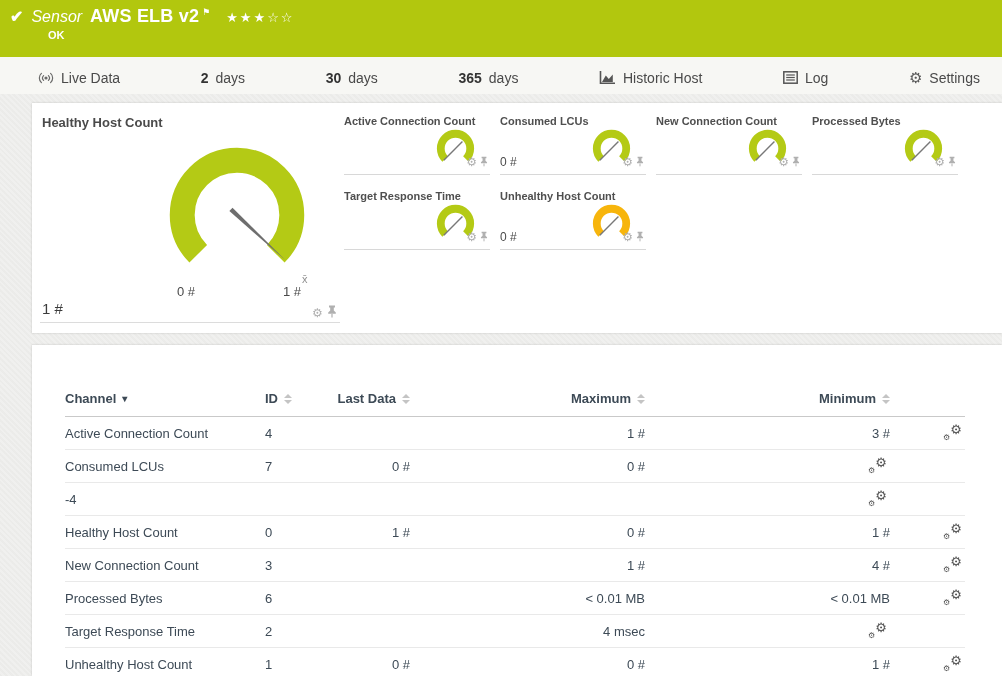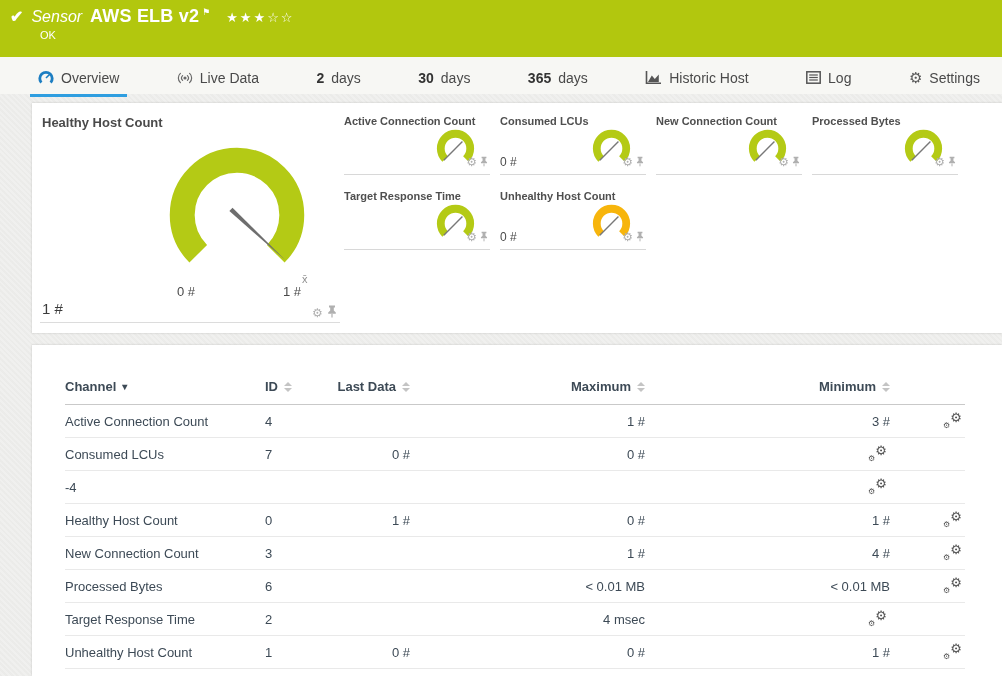--- a/index.html
+++ b/index.html
@@ -12,21 +12,21 @@
   }
 
   
   .topbar { position:absolute; left:0; top:0; width:1002px; height:57px; background:#b2c70e; color:#fff; }
   .topbar-row { position:absolute; left:10px; top:6px; display:flex; align-items:baseline; }
   .check-ic { font-size:16px; font-weight:bold; margin-right:8px; }
   .kind { font-style:italic; font-size:16px; margin-right:8px; }
   .sensor-title { font-size:18px; font-weight:bold; letter-spacing:0.2px; }
   .flag-ic { font-size:9px; vertical-align:super; position:relative; top:-7px; margin-left:3px; }
   .stars { margin-left:16px; font-size:13px; letter-spacing:2px; }
-  .ok-text { position:absolute; left:40px; top:29px; font-size:11px; font-weight:normal; }
+  .ok-text { position:absolute; left:48px; top:29px; font-size:11px; font-weight:bold; }
 
   
   .tabstrip-bg { position:absolute; left:0; top:57px; width:1002px; height:37px; background:#f7f7f4; }
   .tabbar { position:absolute; left:0; top:57px; width:1002px; height:40px; display:flex; justify-content:space-between; padding:0 14px 0 30px; }
   .tab { display:flex; align-items:center; gap:7px; padding:10px 8px 6px 8px; border-bottom:3px solid transparent; color:#4a4a4a; font-size:14px; cursor:pointer; white-space:nowrap; }
   .tab.active { border-bottom-color:#2f9ee0; }
   .tab .num { font-weight:bold; color:#333; }
   .tab svg { display:block; }
   .gear-glyph { font-size:15px; color:#5a5a5a; line-height:1; }
 
@@ -50,21 +50,21 @@
   .sg-grid { position:absolute; left:312px; top:10px; width:632px; display:flex; flex-wrap:wrap; }
   .sg-cell { position:relative; width:146px; height:62px; margin-right:10px; margin-bottom:13px; border-bottom:1px solid #d8d8d8; }
   .sg-title { position:absolute; left:0; top:2px; font-size:11px; font-weight:bold; color:#4f4f4f; white-space:nowrap; }
   .sg-svg { position:absolute; right:12px; top:13px; }
   .sg-value { position:absolute; left:0; bottom:5px; font-size:12px; color:#4a4a4a; }
   .sg-icons { position:absolute; right:2px; bottom:3px; display:flex; gap:3px; align-items:center; color:#b0b0b0; }
 
   
   .tbl { padding:34px 37px 0 33px; }
   .tbl-grid { display:grid; grid-template-columns:200px 45px 100px 235px 245px 1fr; align-items:center; }
-  .tbl-head { padding-bottom:10px; border-bottom:1px solid #c9c9c9; }
+  .tbl-head { padding-bottom:10px; border-bottom:1px solid #c9c9c9;margin-top:12px; }
   .hdr { display:flex; align-items:center; gap:6px; font-size:13px; font-weight:bold; color:#3d4a56; cursor:pointer; }
   .hdr.right { justify-content:flex-end; }
   .tbl-row { height:33px; border-bottom:1px solid #e9e9e9; font-size:13px; color:#3d4a56; }
   .cr { text-align:right; }
   .sort-desc { font-size:10px; color:#3d4a56; }
   .sortd { display:inline-flex; flex-direction:column; gap:2px; }
   .sortd i { width:0; height:0; border-left:4px solid transparent; border-right:4px solid transparent; }
   .sortd .up { border-bottom:4px solid #c4c4c4; }
   .sortd .dn { border-top:4px solid #c4c4c4; }
   .edit-cell { display:flex; justify-content:flex-end; padding-right:3px; }
@@ -84,29 +84,20 @@
       <span class="sensor-title">AWS ELB v2</span>
       <span class="flag-ic">⚑</span>
       <span class="stars"><span>★★★</span><span>☆☆</span></span>
     </div>
     <div class="ok-text">OK</div>
   </div>
 
   <div class="tabstrip-bg"></div>
   <div class="tabbar">
 
-    <div class="tab active">
-      <span>
-        <svg width="16" height="15" viewBox="0 0 16 15">
-            <path d="M3.3,12.6 A6.2,6.2 0 1 1 12.7,12.6" fill="none" stroke="#1d7ec2" stroke-width="2.8"></path>
-            <line x1="8" y1="8" x2="11.8" y2="4.2" stroke="#1d7ec2" stroke-width="1.6"></line>
-          </svg>
-      </span>
-      <span>Overview</span>
-    </div>
 
     <div class="tab">
       <span>
         <svg width="16" height="14" viewBox="0 0 16 14">
             <circle cx="8" cy="7" r="1.6" fill="#6a6a6a"></circle>
             <path d="M5.6,4.6 A3.4,3.4 0 0 0 5.6,9.4" fill="none" stroke="#6a6a6a" stroke-width="1.2" stroke-linecap="round"></path>
             <path d="M10.4,4.6 A3.4,3.4 0 0 1 10.4,9.4" fill="none" stroke="#6a6a6a" stroke-width="1.2" stroke-linecap="round"></path>
             <path d="M3.4,2.4 A6.2,6.2 0 0 0 3.4,11.6" fill="none" stroke="#6a6a6a" stroke-width="1.2" stroke-linecap="round"></path>
             <path d="M12.6,2.4 A6.2,6.2 0 0 1 12.6,11.6" fill="none" stroke="#6a6a6a" stroke-width="1.2" stroke-linecap="round"></path>
           </svg>

